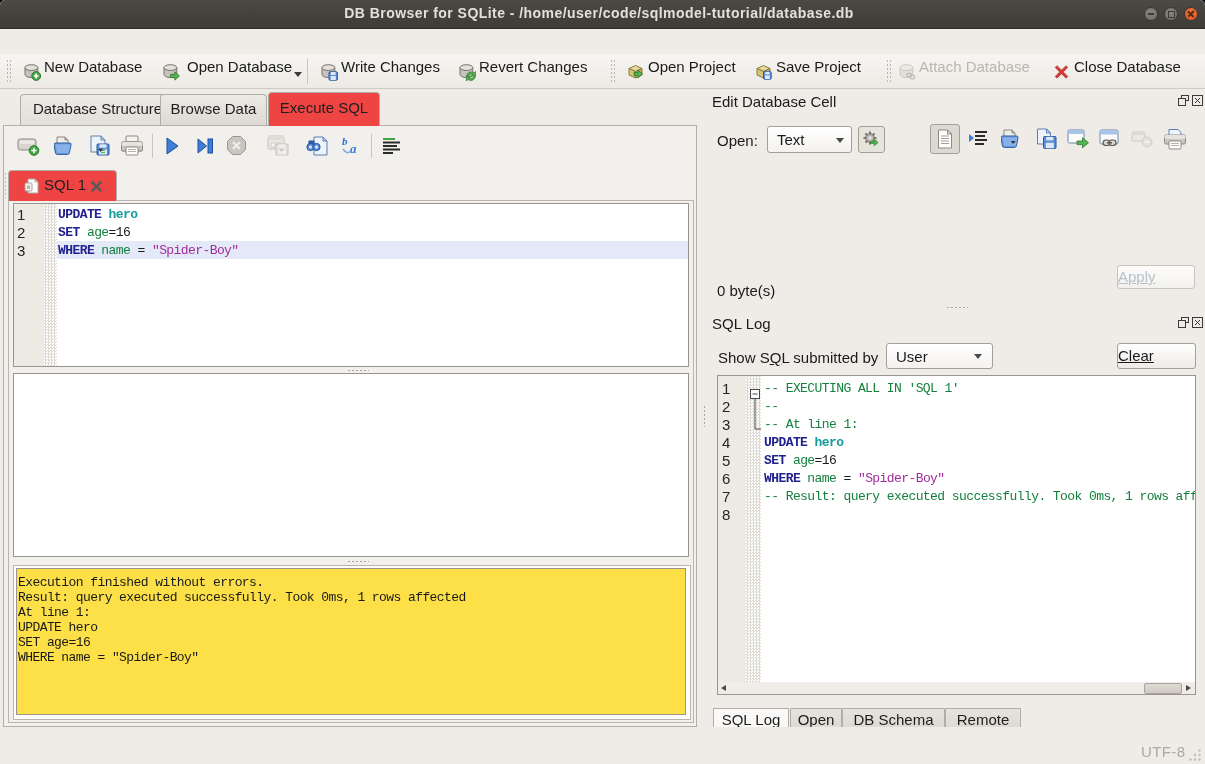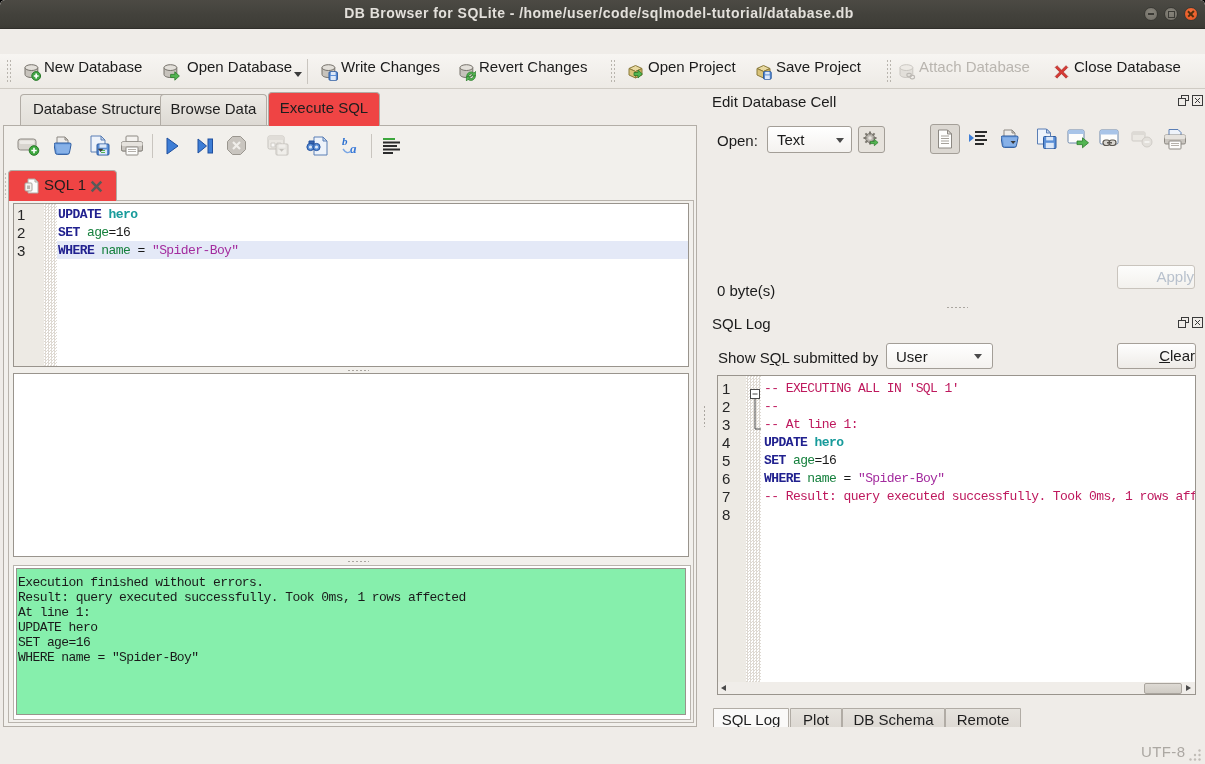--- a/index.html
+++ b/index.html
@@ -60,30 +60,30 @@
 #editor { left:4px; top:2px; width:676px; height:164px; overflow:hidden; }
 .gutter { position:absolute; background:#edeae4; }
 .hatch { position:absolute;
   background:repeating-conic-gradient(#ded9d2 0% 25%, #ffffff 0% 50%) 0 0/3px 3px; }
 .lnum { position:absolute; font-size:15px; line-height:18px; color:#262626; font-family:"Liberation Sans",sans-serif; }
 .codeline { position:absolute; font-family:"Liberation Mono",monospace; font-size:13px; letter-spacing:-0.58px; line-height:18px; white-space:pre; color:#1a1a1a; }
 .kw { color:#21218f; font-weight:bold; }
 .tbl { color:#189b9b; font-weight:bold; }
 .idf { color:#15803d; }
 .str { color:#a32b9e; }
-.cmt { color:#be185d; }
+.cmt { color:#15803d; }
 
 
 .docktitle { position:absolute; font-size:15px; color:#1b1b1b; }
 .dockicon { position:absolute; width:11px; height:11px; }
 label.ui { position:absolute; font-size:15px; color:#1b1b1b; white-space:nowrap; }
 .combo { position:absolute; background:linear-gradient(#ffffff,#f4f2ef); border:1px solid #a39e97; border-radius:3px; }
 .combo span { position:absolute; left:9px; top:4px; font-size:15px; color:#1a1a1a; }
 .combo .arr { position:absolute; width:0; height:0; border-left:4.5px solid transparent; border-right:4.5px solid transparent; border-top:5px solid #4a4a4a; }
-.btn { position:absolute; border-radius:3px; text-align:right; font-size:15px; }
+.btn { position:absolute; border-radius:3px; text-align:left; font-size:15px;text-decoration:underline; }
 #applybtn { background:linear-gradient(#fdfdfc,#f3f1ed); border:1px solid #c9c4bd; color:#b8c1cd; }
 #clearbtn { background:linear-gradient(#fefefe,#eeebe7); border:1px solid #a59f98; color:#1a1a1a; }
 
 
 #hscroll { position:absolute; background:#f0ede9; }
 .sbarrow { position:absolute; width:0; height:0; }
 #sbthumb { position:absolute; background:linear-gradient(#dedad4,#cfcbc4); border:1px solid #a9a49d; border-radius:2px; }
 
 
 .dtab { position:absolute; border:1px solid #b1aca5; border-radius:0 0 4px 4px; border-top:1px solid #b1aca5;
@@ -310,21 +310,21 @@
         <div class="codeline" style="left:44px;top:20px;"><span class="kw">SET</span> <span class="idf">age</span>=16</div>
         <div class="codeline" style="left:44px;top:38px;"><span class="kw">WHERE</span> <span class="idf">name</span> = <span class="str">"Spider-Boy"</span></div>
       </div>
 
       <div class="abs" style="left:338px;top:168px;width:22px;height:3px;background-image:radial-gradient(circle,#aaa6a0 40%,transparent 42%);background-size:4px 3px;"></div>
 
       <div class="whitebox" style="left:4px;top:172px;width:676px;height:184px;"></div>
       <div class="abs" style="left:338px;top:359px;width:22px;height:3px;background-image:radial-gradient(circle,#aaa6a0 40%,transparent 42%);background-size:4px 3px;"></div>
 
       <div class="whitebox" style="left:4px;top:364px;width:678px;height:155px;border-color:#b9b4ad;">
-        <div class="abs" style="left:2px;top:2px;width:670px;height:147px;border:1px solid #99948d;background:#86efac;overflow:hidden;">
+        <div class="abs" style="left:2px;top:2px;width:670px;height:147px;border:1px solid #99948d;background:#fde047;overflow:hidden;">
           <div class="codeline" style="left:1px;top:6px;line-height:15px;">Execution finished without errors.
 Result: query executed successfully. Took 0ms, 1 rows affected
 At line 1:
 UPDATE hero
 SET age=16
 WHERE name = "Spider-Boy"</div>
         </div>
       </div>
     </div>
   </div>
@@ -473,21 +473,21 @@
     <div class="codeline" style="left:46px;top:112px;"><span class="cmt">-- Result: query executed successfully. Took 0ms, 1 rows affected</span></div>
 
     <div id="hscroll" style="left:0;top:306px;width:477px;height:12px;">
       <div class="sbarrow" style="left:3px;top:2.5px;border-top:3.5px solid transparent;border-bottom:3.5px solid transparent;border-right:5px solid #4a4a4a;"></div>
       <div class="sbarrow" style="left:468px;top:2.5px;border-top:3.5px solid transparent;border-bottom:3.5px solid transparent;border-left:5px solid #4a4a4a;"></div>
       <div id="sbthumb" style="left:426px;top:0.5px;width:38px;height:11px;"></div>
     </div>
   </div>
 
   <div class="dtab active" style="left:713px;top:708px;width:76px;height:25px;line-height:21px;">SQL Log</div>
-  <div class="dtab" style="left:790px;top:708px;width:52px;height:24px;line-height:22px;">Plot</div>
+  <div class="dtab" style="left:790px;top:708px;width:52px;height:24px;line-height:22px;">Open</div>
   <div class="dtab" style="left:842px;top:708px;width:103px;height:24px;line-height:22px;">DB Schema</div>
   <div class="dtab" style="left:945px;top:708px;width:76px;height:24px;line-height:22px;">Remote</div>
 
   <div id="statusbar">
     <div id="utf8">UTF-8</div>
     <svg class="abs" style="left:1188px;top:21px;" width="14" height="14" viewBox="0 0 14 14">
         <g fill="#c0bcb6">
           <circle cx="11.5" cy="2.5" r="1.2"></circle>
           <circle cx="7" cy="7" r="1.2"></circle>
           <circle cx="11.5" cy="7" r="1.2"></circle>

